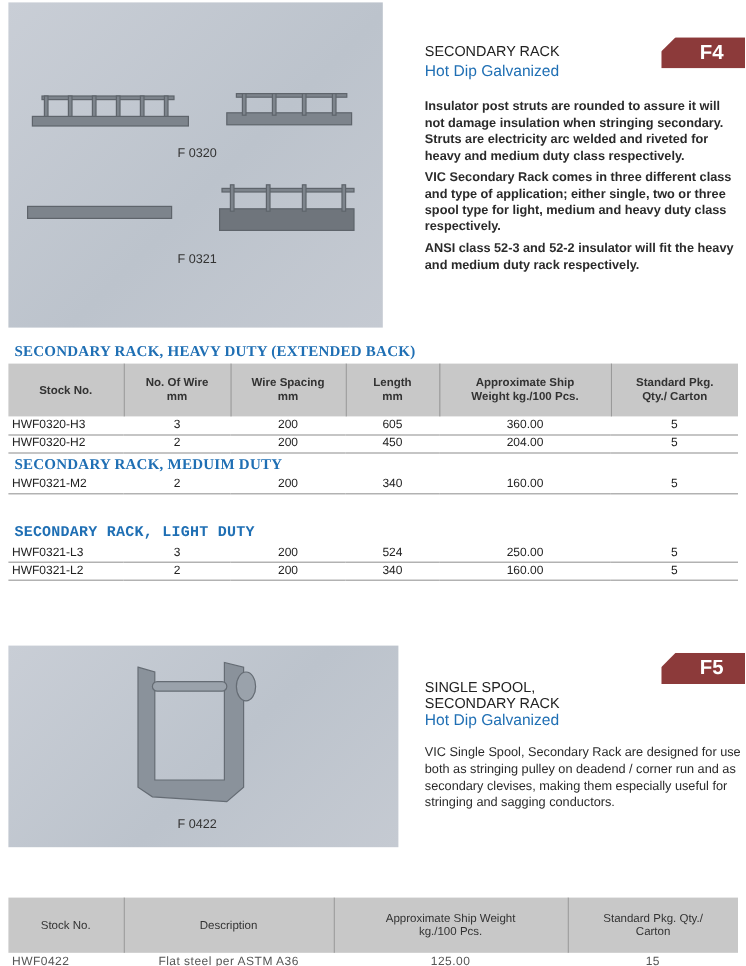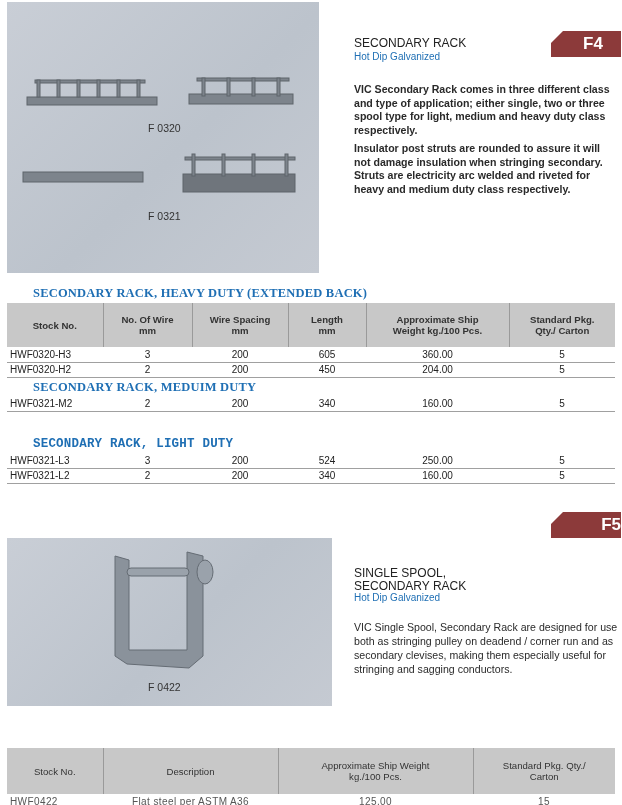--- a/index.html
+++ b/index.html
@@ -8,29 +8,29 @@
 
   .photo { position: absolute; background: linear-gradient(135deg, #c9ced6 0%, #bcc3cc 55%, #c5cad2 100%); }
   .photo-top { left: 7px; top: 2px; width: 312px; height: 271px; }
   .photo-bottom { left: 7px; top: 538px; width: 325px; height: 168px; }
   .fig-label { position: absolute; font-size: 10.5px; color: #333; }
 
   .badge { position: absolute; width: 70px; height: 26px; background: #8c3a3a; color: #fff;
            font-weight: bold; font-size: 17px; text-align: center; line-height: 26px; padding-left: 14px;
            clip-path: polygon(12px 0, 100% 0, 100% 100%, 0 100%, 0 12px); }
   .badge-f4 { left: 551px; top: 31px; }
-  .badge-f5 { left: 551px; top: 512px; text-align: right; }
+  .badge-f5 { left: 551px; top: 544px; }
 
   .prod-title { position: absolute; font-size: 12px; color: #222; line-height: 13px; }
-  .prod-sub { position: absolute; font-size: 10px; color: #1f6fb4; }
+  .prod-sub { position: absolute; font-size: 13px; color: #1f6fb4; }
   .desc { position: absolute; font-size: 10.6px; font-weight: bold; color: #2a2a2a; line-height: 13.5px; width: 265px; }
   .desc p { margin-bottom: 5px; }
   .desc2 { position: absolute; font-size: 10.6px; color: #2a2a2a; line-height: 14px; width: 265px; }
 
-  .section-h { position: absolute; left: 33px; font-family: "Liberation Serif", serif; font-weight: bold;
+  .section-h { position: absolute; left: 12px; font-family: "Liberation Serif", serif; font-weight: bold;
                font-size: 12.5px; color: #1f6fb4; letter-spacing: 0.2px; }
 
   table { position: absolute; border-collapse: collapse; font-size: 10px; }
   .tbl-main { left: 7px; width: 608px; }
   .tbl-bottom { left: 7px; top: 748px; width: 608px; }
   th { background: #c8c8c8; font-weight: bold; color: #333; font-size: 9.6px; line-height: 11px;
        border-left: 1px solid #9a9a9a; padding: 2px 2px; height: 44px; vertical-align: middle; }
   th:first-child { border-left: none; }
   td { border-bottom: 1px solid #a0a0a0; text-align: center; color: #222; height: 15px; padding: 0 2px; }
   td:first-child { text-align: left; padding-left: 3px; }
@@ -68,22 +68,23 @@
   </svg>
   <div class="fig-label" style="left:141px;top:120px;">F 0320</div>
   <div class="fig-label" style="left:141px;top:208px;">F 0321</div>
 </div>
 
 <div class="badge badge-f4">F4</div>
 <div class="prod-title" style="left:354px;top:37px;">SECONDARY RACK</div>
 <div class="prod-sub" style="left:354px;top:51px;">Hot Dip Galvanized</div>
 
 <div class="desc" style="left:354px;top:83px;">
+  <p>Insulator post struts are rounded to assure it will not damage insulation when stringing secondary. Struts are electricity arc welded and riveted for heavy and medium duty class respectively.</p>
   <p>VIC Secondary Rack comes in three different class and type of application; either single, two or three spool type for light, medium and heavy duty class respectively.</p>
-  <p>Insulator post struts are rounded to assure it will not damage insulation when stringing secondary. Struts are electricity arc welded and riveted for heavy and medium duty class respectively.</p>
+  <p>ANSI class 52-3 and 52-2 insulator will fit the heavy and medium duty rack respectively.</p>
 </div>
 
 <div class="section-h" style="top:286px;">SECONDARY RACK, HEAVY DUTY (EXTENDED BACK)</div>
 
 <table class="tbl-main" style="top:303px;">
   <colgroup>
     <col style="width:96px">
       <col style="width:89px">
       <col style="width:96px">
     <col style="width:78px">

